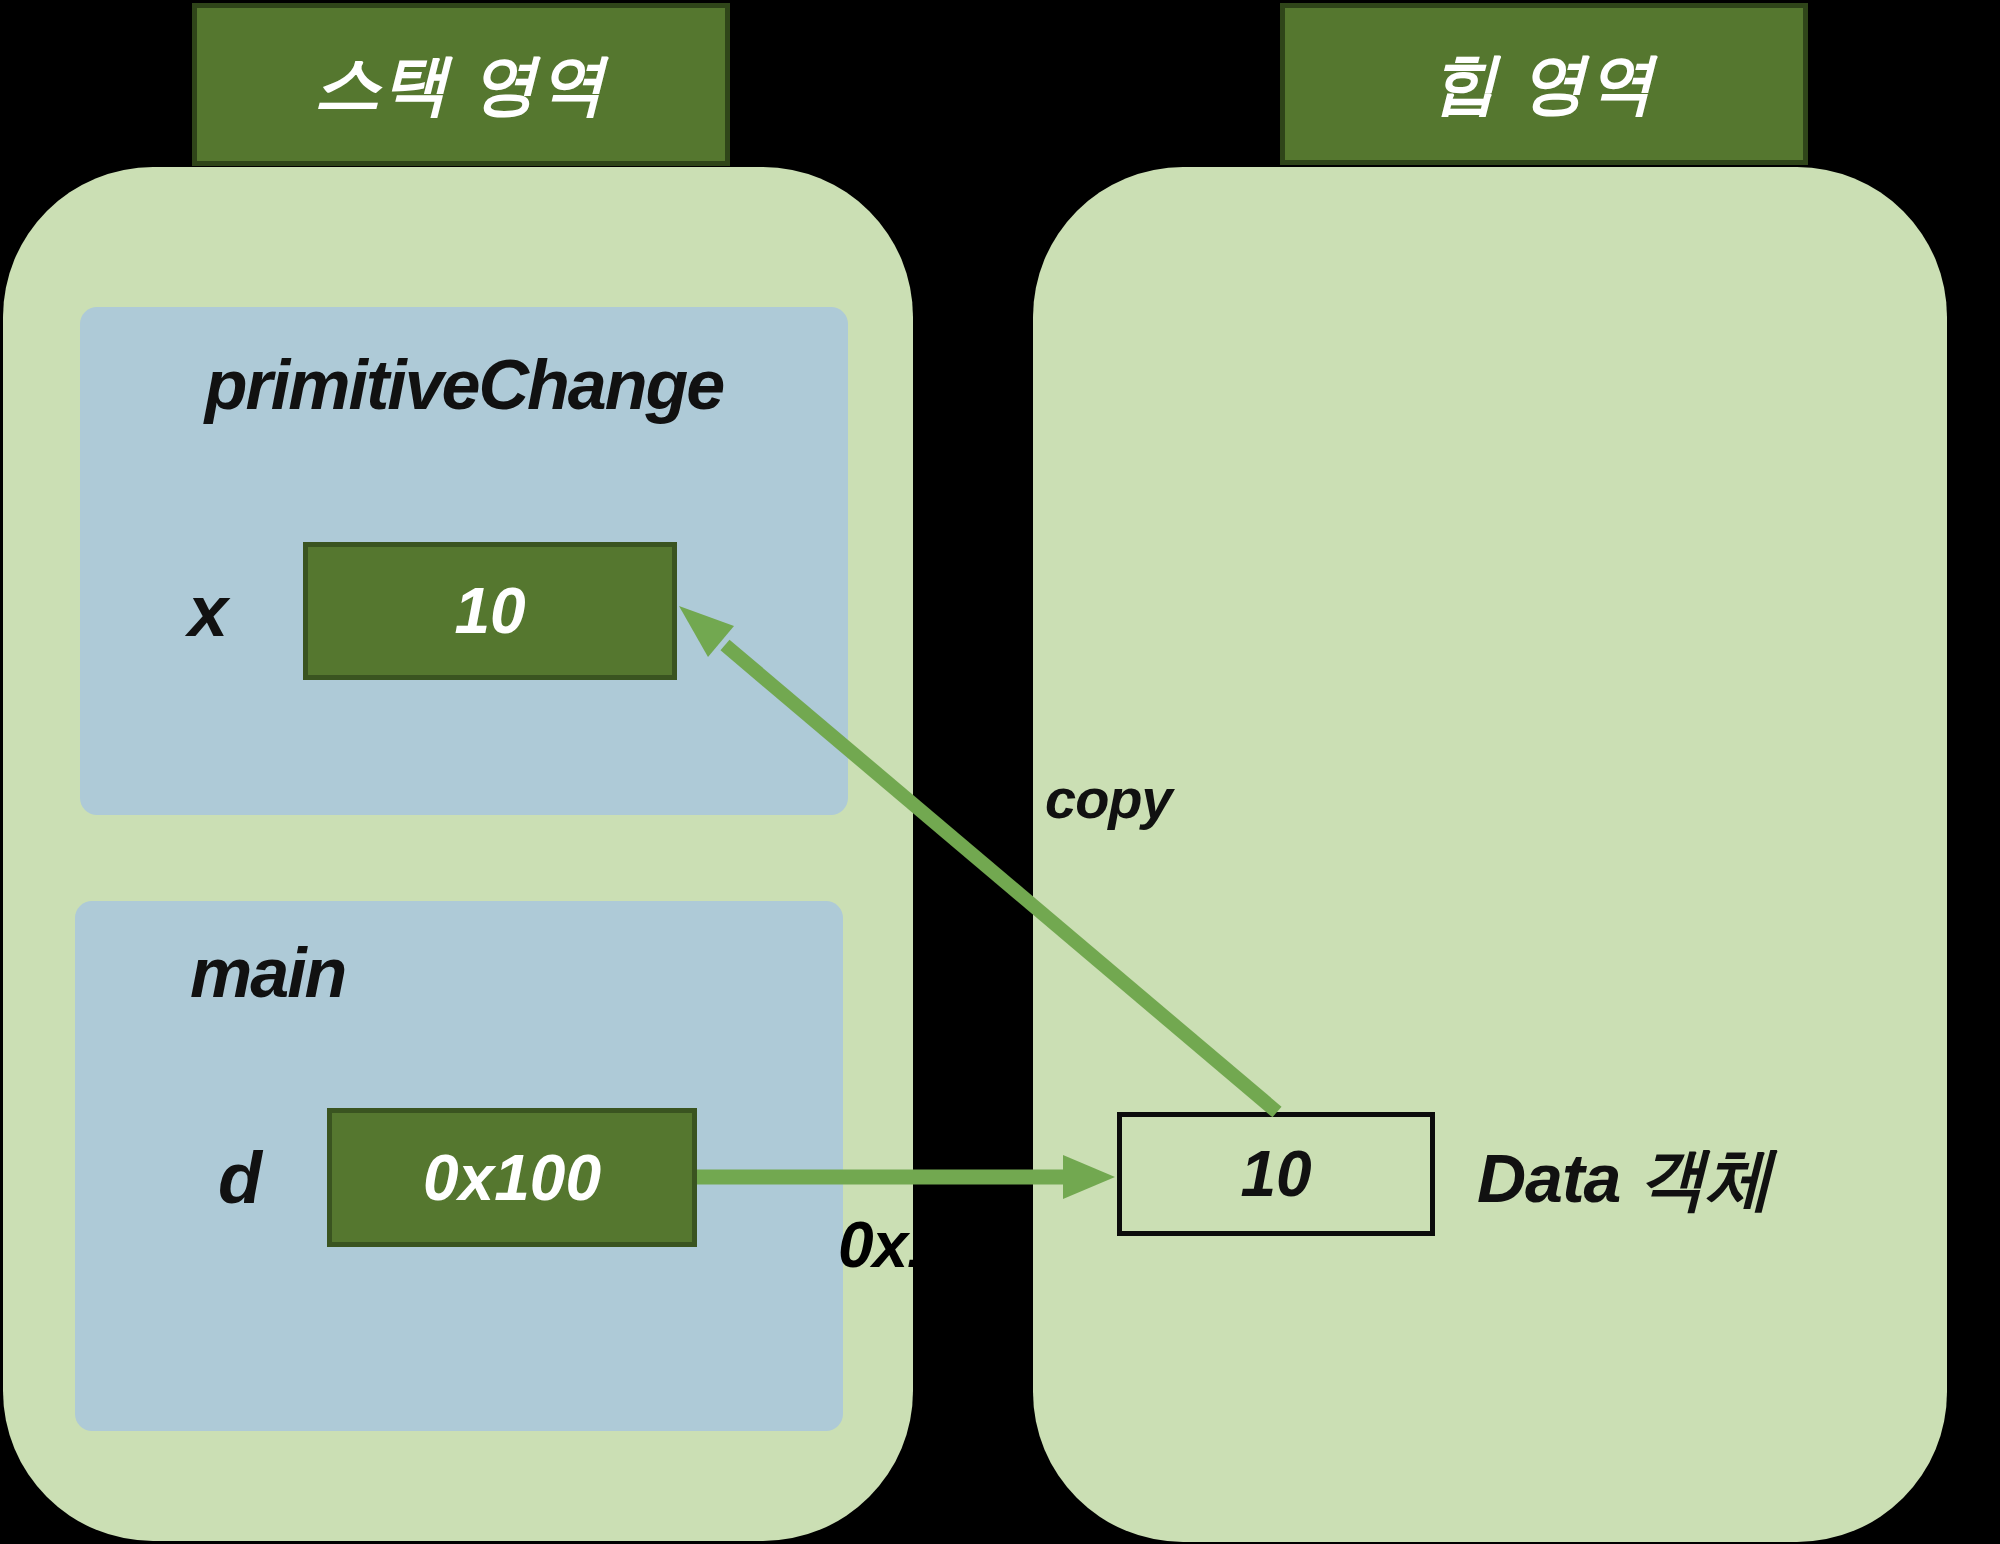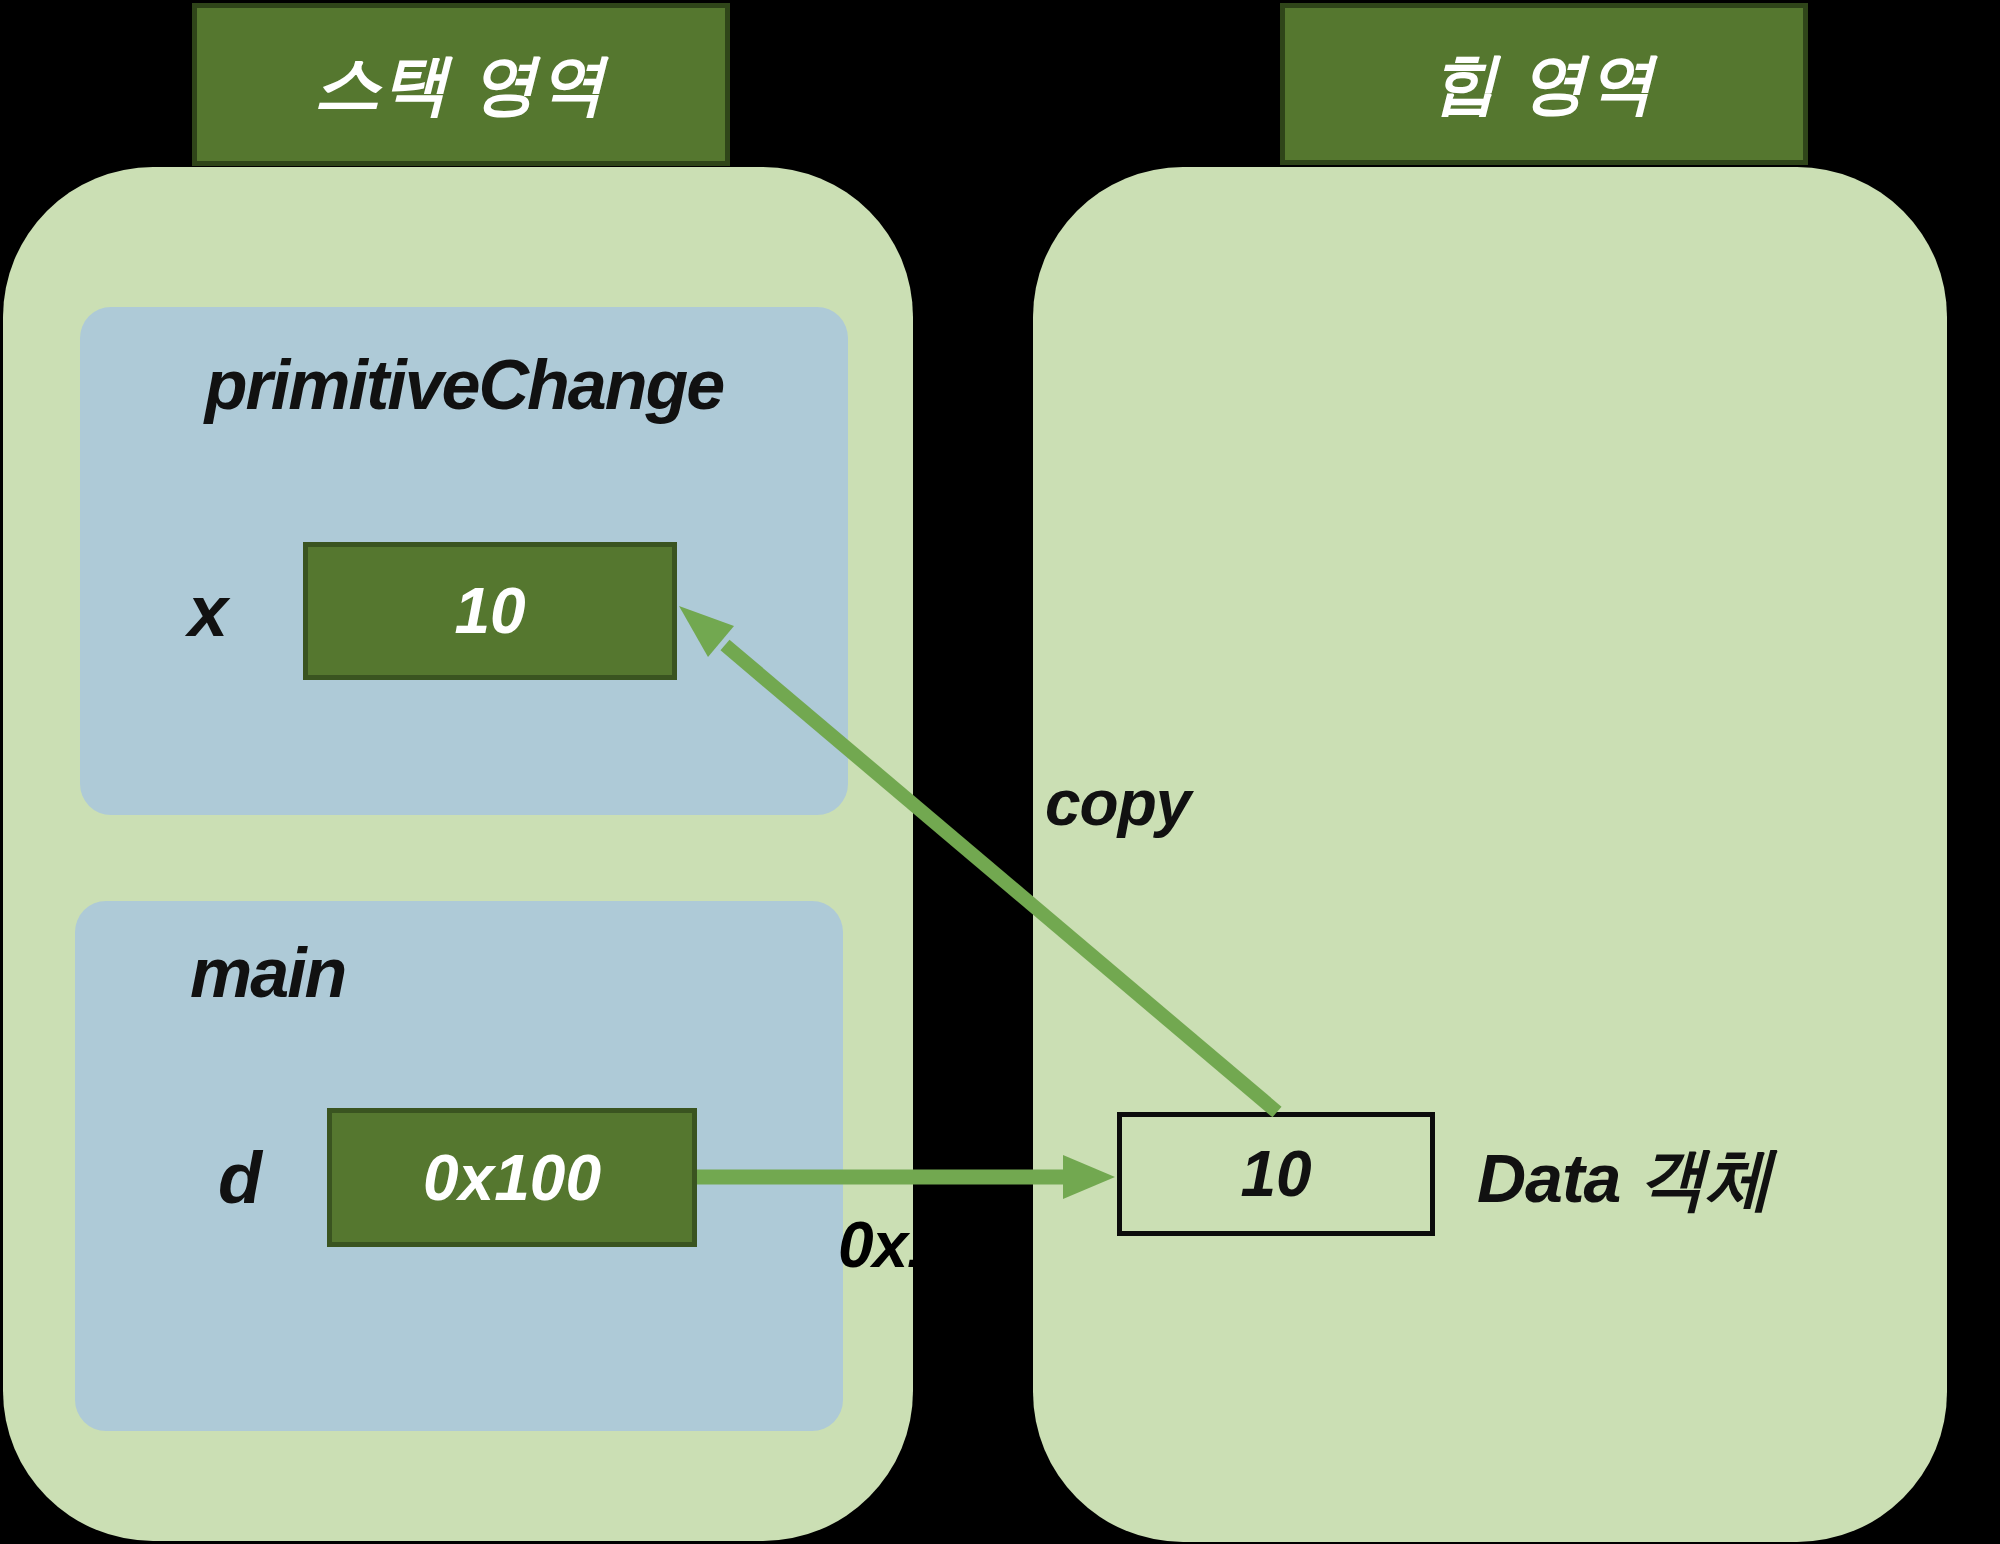--- a/index.html
+++ b/index.html
@@ -22,21 +22,21 @@
   .region{position:absolute;background:var(--region);}
   .region.stack{left:3px;top:167px;width:910px;height:1374px;border-radius:150px;}
   .region.heap{left:1033px;top:167px;width:914px;height:1375px;border-radius:150px;}
 
   .hdr{position:absolute;background:var(--hdr-fill);border:5px solid var(--hdr-border);
        display:flex;align-items:center;justify-content:center;
        color:#ffffff;font-size:66px;font-weight:bold;letter-spacing:2px;}
   .hdr.stack-h{left:192px;top:3px;width:538px;height:163px;}
   .hdr.heap-h{left:1280px;top:3px;width:528px;height:162px;}
 
-  .frame{position:absolute;background:var(--frame);border-radius:31px;}
+  .frame{position:absolute;background:var(--frame);border-radius:17px;}
   .frame.pc{left:80px;top:307px;width:768px;height:508px;}
   .frame.mainf{left:75px;top:901px;width:768px;height:530px;padding-left:44px;}
 
   .frame-title{position:absolute;color:var(--ink);font-size:70px;font-weight:600;letter-spacing:-2px;}
   .pc-title{left:0;right:0;top:38px;text-align:center;}
   .main-title{left:115px;top:32px;}
 
   .var-label{position:absolute;display:flex;align-items:center;justify-content:center;
              color:var(--ink);font-size:72px;font-weight:600;}
   .var-x{left:160px;top:542px;width:96px;height:138px;}
@@ -49,21 +49,21 @@
   .value-box.vd{left:327px;top:1108px;width:370px;height:139px;}
 
   .heap-object{position:absolute;left:1117px;top:1112px;width:318px;height:124px;
                border:5px solid var(--heap-box-border);background:transparent;
                display:flex;align-items:center;justify-content:center;
                color:var(--ink);font-size:64px;font-weight:600;}
   .heap-object-label{position:absolute;left:1477px;top:1134px;color:var(--ink);
                      font-size:68px;font-weight:600;letter-spacing:-1px;}
 
   .copy-label{position:absolute;left:1045px;top:766px;color:var(--ink);
-              font-size:64px;font-weight:600;letter-spacing:-1px;}
+              font-size:56px;font-weight:600;letter-spacing:-1px;}
   .addr-label{position:absolute;left:838px;top:1208px;color:#000000;
               font-size:64px;font-weight:600;letter-spacing:-1px;}
 
   svg.arrows{position:absolute;left:0;top:0;width:2000px;height:1544px;pointer-events:none;}
   svg.arrows line{stroke:var(--arrow);}
   svg.arrows polygon{fill:var(--arrow);}
 </style>
 </head>
 <body>
 

